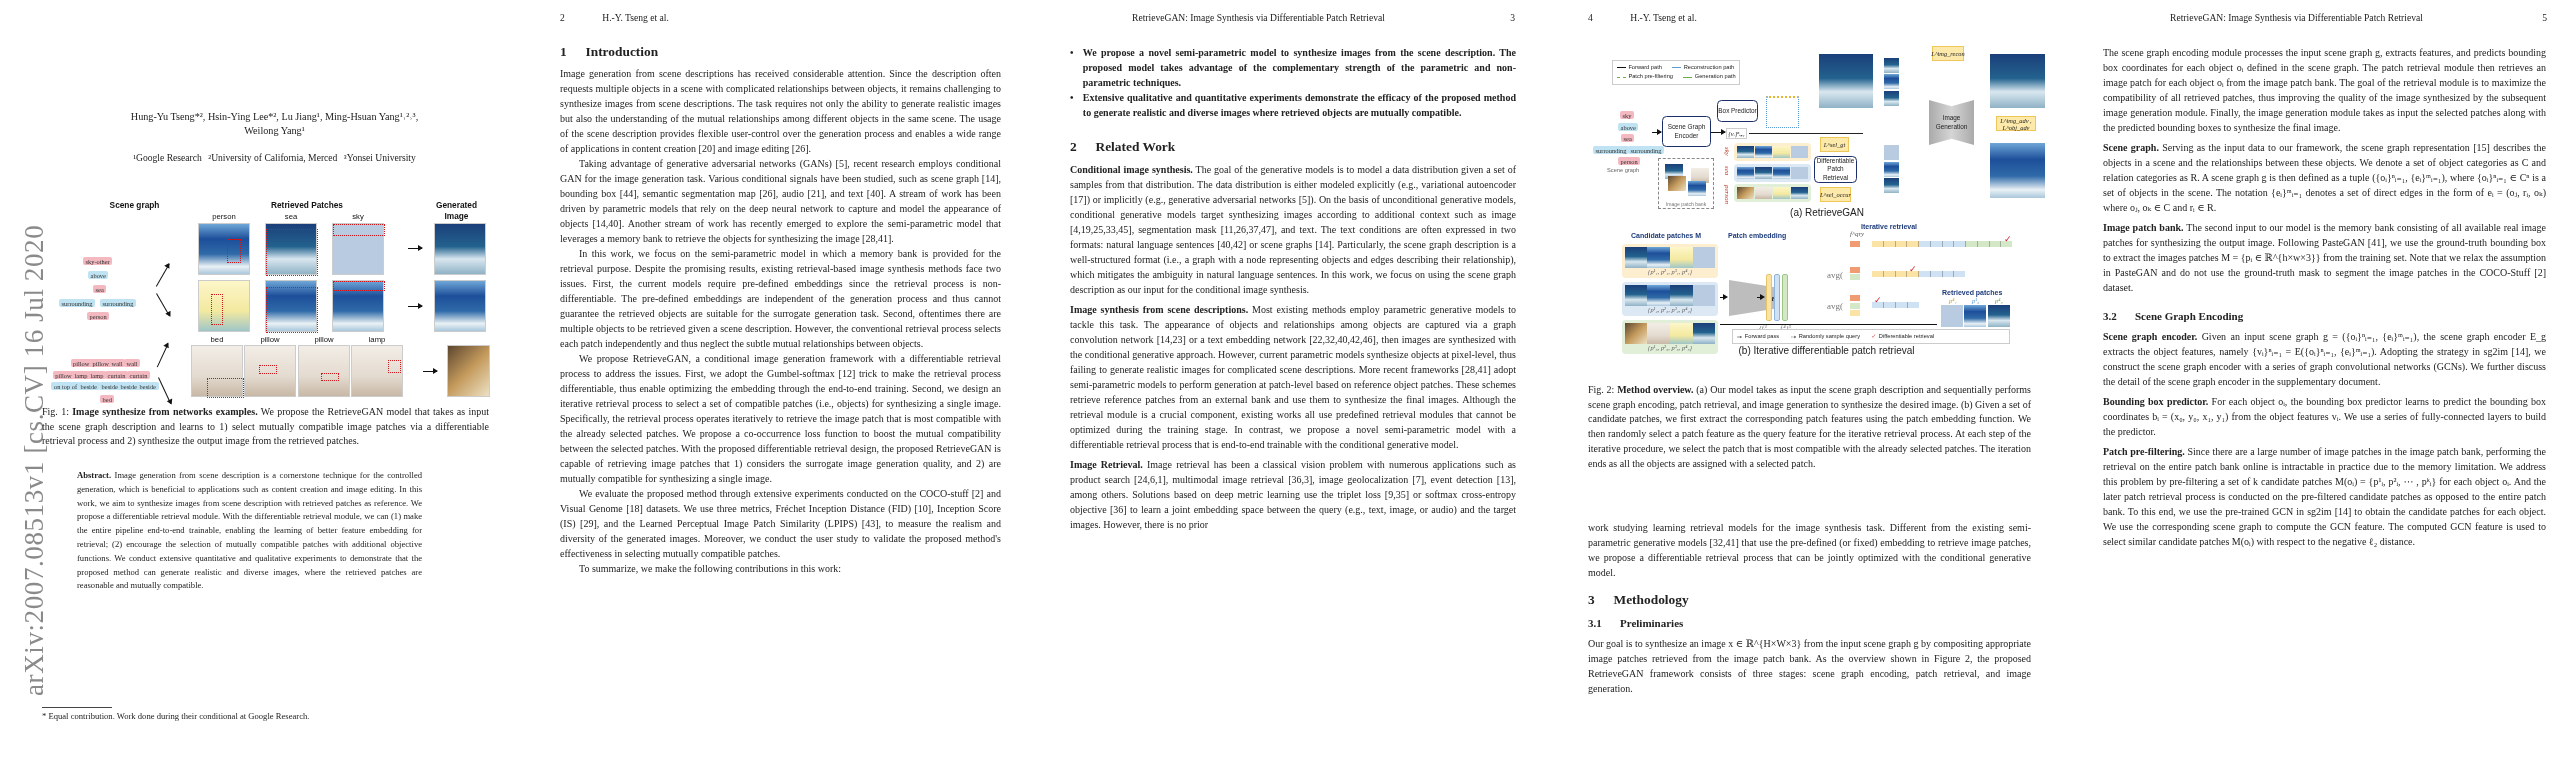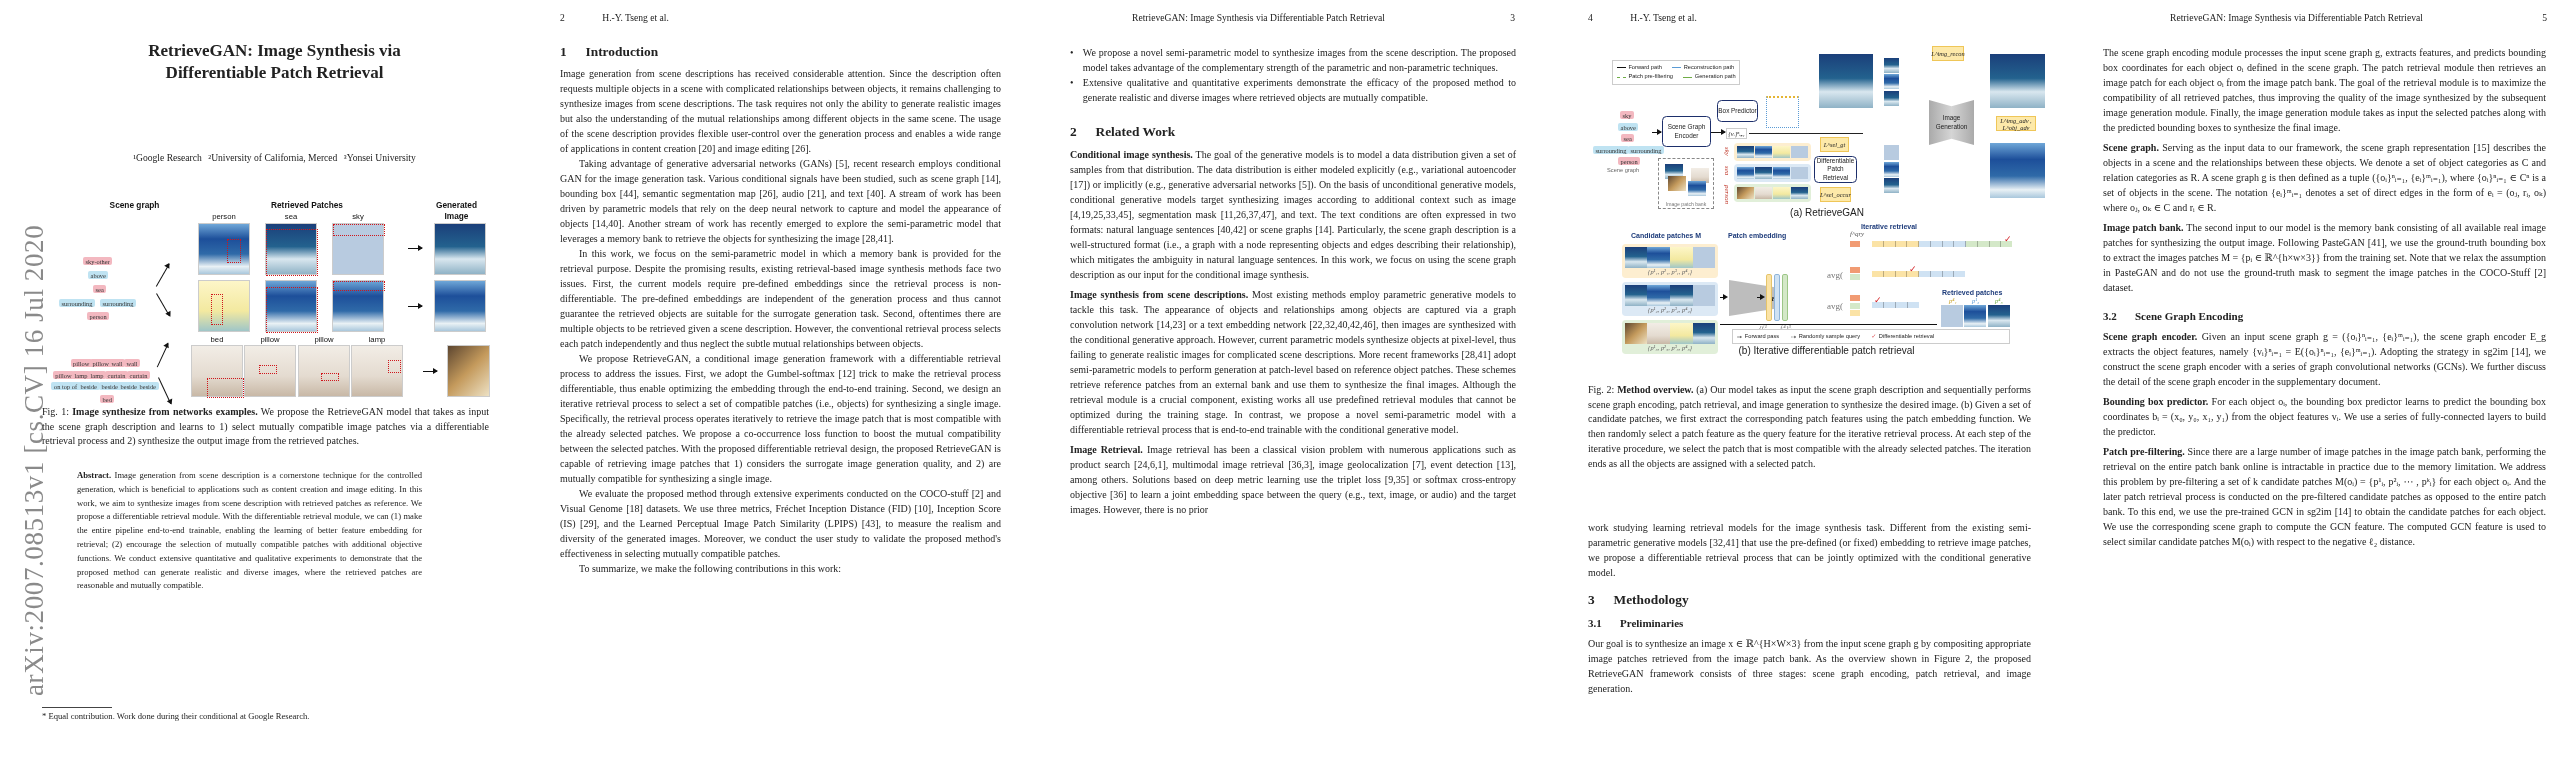--- a/index.html
+++ b/index.html
@@ -14,21 +14,21 @@
 
   .runhead { position: absolute; top: 11.5px; font-size: 9.6px; color: #222; }
   .body-text { position: absolute; font-size: 10px; line-height: 15px; text-align: justify; color: #222; }
   .body-text p { margin-bottom: 0; }
   .body-text p.indent { text-indent: 19px; }
   .body-text .lead { font-weight: bold; }
   h2.sec { font-size: 13.4px; font-weight: bold; margin: 11.5px 0 7.7px 0; }
   h2.sec .n { display: inline-block; width: 25.5px; }
   h3.sub { font-size: 11px; font-weight: bold; margin: 9px 0 5.1px 0; }
   h3.sub .n { display: inline-block; width: 32px; }
-  ul.contrib { list-style: none; }
+  ul.contrib { list-style: none; font-weight: bold; }
   ul.contrib li { position: relative; padding-left: 12.8px; }
   ul.contrib li::before { content: "\2022"; position: absolute; left: 0; }
 
   
   .arxiv-stamp { position: absolute; left: 19px; top: 696px; transform-origin: left top; transform: rotate(-90deg);
     font-size: 27px; color: #8a8a8a; white-space: nowrap; font-family: "Liberation Serif", serif; letter-spacing: 0.6px; }
 
   
   .title { position: absolute; left: 64px; width: 421px; top: 40px; text-align: center; font-size: 17px; font-weight: bold; line-height: 22px; }
   .authors { position: absolute; left: 64px; width: 421px; top: 110px; text-align: center; font-size: 10.2px; line-height: 14px; }
@@ -82,23 +82,23 @@
   .tick { position: absolute; color: #d0161b; font-size: 9px; font-weight: bold; }
   .blue-hdr { position: absolute; font-weight: bold; font-size: 7px; color: #1d3b7a; }
   .math { font-family: "Liberation Serif", serif; font-style: italic; }
 </style>
 </head>
 <body>
 
 <div class="page p1">
   <div class="arxiv-stamp">arXiv:2007.08513v1  [cs.CV]  16 Jul 2020</div>
 
-  <div class="title">
-    <div>RetrieveGAN: Image Synthesis via</div>
-    <div>Differentiable Patch Retrieval</div>
+  <div class="authors">
+    <div>Hung-Yu Tseng*², Hsin-Ying Lee*², Lu Jiang¹, Ming-Hsuan Yang¹˒²˒³,</div>
+    <div>Weilong Yang¹</div>
   </div>
   <div class="affil">
     <span>¹Google Research</span>
     <span>²University of California, Merced</span>
     <span>³Yonsei University</span>
   </div>
 
   <div class="fig1">
     <div class="hdr" style="left:51px;top:7.7px;width:77px;">Scene graph</div>
     <div class="hdr" style="left:211px;top:7.7px;width:102px;">Retrieved Patches</div>

